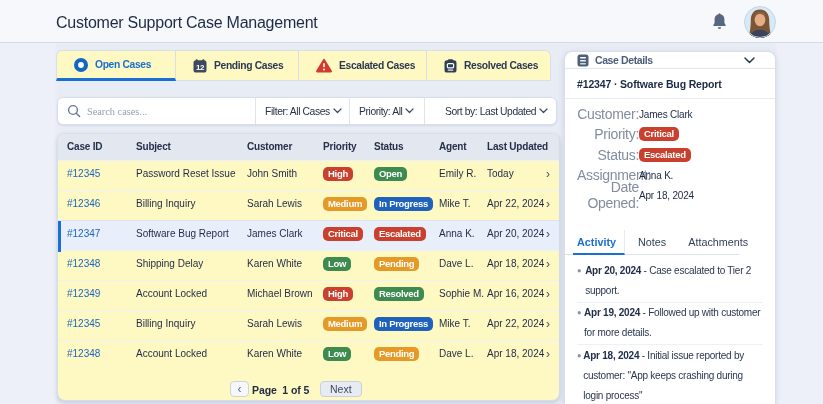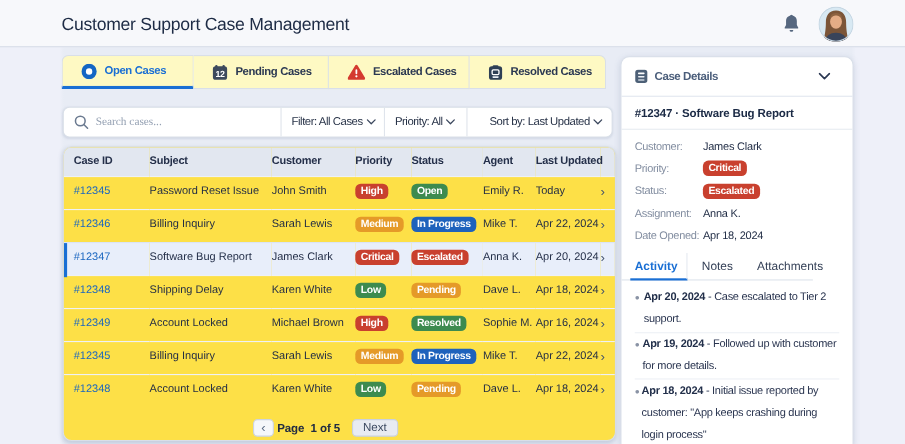--- a/index.html
+++ b/index.html
@@ -20,21 +20,21 @@
 .tab.active { color:#1a6fd4; border-bottom:3px solid #1a6fd4; }
 .tab .ticon { margin-right:7px; display:flex; align-items:flex-end; }
 
 
 .searchrow { position:absolute; left:57px; top:97px; width:500px; height:28px; background:#ffffff; border:1px solid #d9dfe8; border-radius:6px; box-shadow:0 1px 2px rgba(90,110,150,0.15); display:flex; align-items:center; font-size:10.3px; letter-spacing:-0.4px; color:#273247; }
 .searchrow .seg { display:flex; align-items:center; height:100%; border-left:1px solid #dfe4ec; padding:0 0 0 9px; white-space:nowrap; }
 .search-input { flex:1; display:flex; align-items:center; padding:0 10px 0 9px; color:#94a0b2; letter-spacing:0;font-family:Liberation Serif, serif; }
 .chev { margin-left:3px; display:flex; }
 
 
-.card { position:absolute; left:57px; top:133px; width:503px; height:268px; background:#fde047; border:1px solid #d9dfe8; border-radius:8px; overflow:hidden; box-shadow:0 2px 4px rgba(90,110,150,0.25); }
+.card { position:absolute; left:57px; top:133px; width:503px; height:268px; background:#fef9c3; border:1px solid #d9dfe8; border-radius:8px; overflow:hidden; box-shadow:0 2px 4px rgba(90,110,150,0.25); }
 table.grid { border-collapse:collapse; width:100%; table-layout:fixed; font-size:10px; color:#1f2a44; }
 table.grid td, table.grid th { white-space:nowrap; overflow:visible; }
 table.grid th { background:#e2e7f0; height:26px; text-align:left; font-size:10px; font-weight:700; letter-spacing:-0.2px; color:#25304a; padding:0; }
 table.grid td { height:30px; padding:0 0 3px 0; border-top:1px solid #eef1f6; }
 table.grid tr.sel td { background:#e8eefa; border-top:1px solid #dbe4f5; }
 .caseid { color:#1a66c0; }
 .badge { display:inline-block; border-radius:5px; padding:2px 5px 2px; font-size:9.5px; font-weight:700; letter-spacing:-0.3px; color:#ffffff; line-height:10px; }
 .b-red { background:#c9402e; }
 .b-org { background:#e59a28; }
 .b-grn { background:#3d8b4f; }
@@ -43,26 +43,26 @@
 .selbar { position:absolute; left:0; top:87px; width:3px; height:31px; background:#1a6fd4; }
 
 
 .pager { position:absolute; left:0; top:238px; width:503px; height:29px; display:flex; align-items:center; font-size:10.5px; color:#222c42; }
 .pbtn { position:absolute; left:172px; top:9px; width:19px; height:16px; border:1px solid #ccd4e0; background:#f5f7fa; border-radius:4px; display:flex; align-items:center; justify-content:center; color:#5b6b84; font-size:12px; }
 .ptext { position:absolute; left:194px; top:12px; font-weight:700; letter-spacing:-0.1px; }
 .nextbtn { position:absolute; left:262px; top:9px; height:16px; border:1px solid #c9d1de; background:#e8ebf2; border-radius:4px; padding:0 9px; color:#3d4a61; font-size:10.5px; display:flex; align-items:center; }
 
 
 .panel { position:absolute; left:564px; top:51px; width:212px; height:353px; background:#ffffff; border:1px solid #d9dfe9; border-bottom:none; border-radius:8px 8px 0 0; box-shadow:0 2px 6px rgba(90,110,150,0.2); font-size:10px; color:#273247; }
-.phead { height:36px; display:flex; align-items:center; padding:0 20px 0 12px; border-bottom:1px solid #e2e7ef; }
+.phead { height:17px; display:flex; align-items:center; padding:0 20px 0 12px; border-bottom:1px solid #e2e7ef; }
 .phead .ptitle { margin-left:6px; font-size:10.5px; font-weight:700; letter-spacing:-0.4px; color:#4a5d7a; flex:1; }
 .ptitle2 { height:30px; display:flex; align-items:center; padding:0 12px; font-size:10.5px; font-weight:700; letter-spacing:-0.15px; color:#1b2a45; border-bottom:1px solid #e7ebf1; }
 .fields { padding:5px 12px 0; }
 .frow { display:flex; height:20.3px; align-items:center; }
-.frow .lab { width:62px; color:#828da0; font-size:10px; letter-spacing:-0.3px; }
+.frow .lab { width:62px; color:#828da0; font-size:14px; letter-spacing:-0.3px;text-align:right; }
 .frow .val { color:#1d2942; font-size:10px; letter-spacing:-0.2px; }
 .ptabs { position:absolute; left:0; top:178px; width:174px; display:flex; border-bottom:1px solid #dde3ec; padding:0 12px; height:25px; }
 .ptab { padding:0; margin-right:22px; font-size:10.8px; color:#333f56; display:flex; align-items:center; }
 .ptab.active { color:#1a6fd4; font-weight:700; border-bottom:2.5px solid #1a6fd4; margin-bottom:-1px; margin-left:-4px; padding:0 8px 0 4px; margin-right:13px; border-right:1px solid #e5eaf1; }
 .alist { position:absolute; left:0; top:203px; width:210px; padding:5px 12px 0 12px; }
 .aitem { display:flex; padding:0.5px 0 1px; border-bottom:1px solid #edf0f5; line-height:20px; font-size:10px; letter-spacing:-0.25px; color:#2a3550; }
 .aitem:last-child { border-bottom:none; }
 .aitem .dot { color:#8a93a5; margin-right:2px; width:7px; font-size:7.5px; line-height:19px; }
 .aitem b { color:#222f4a; }
 </style>

